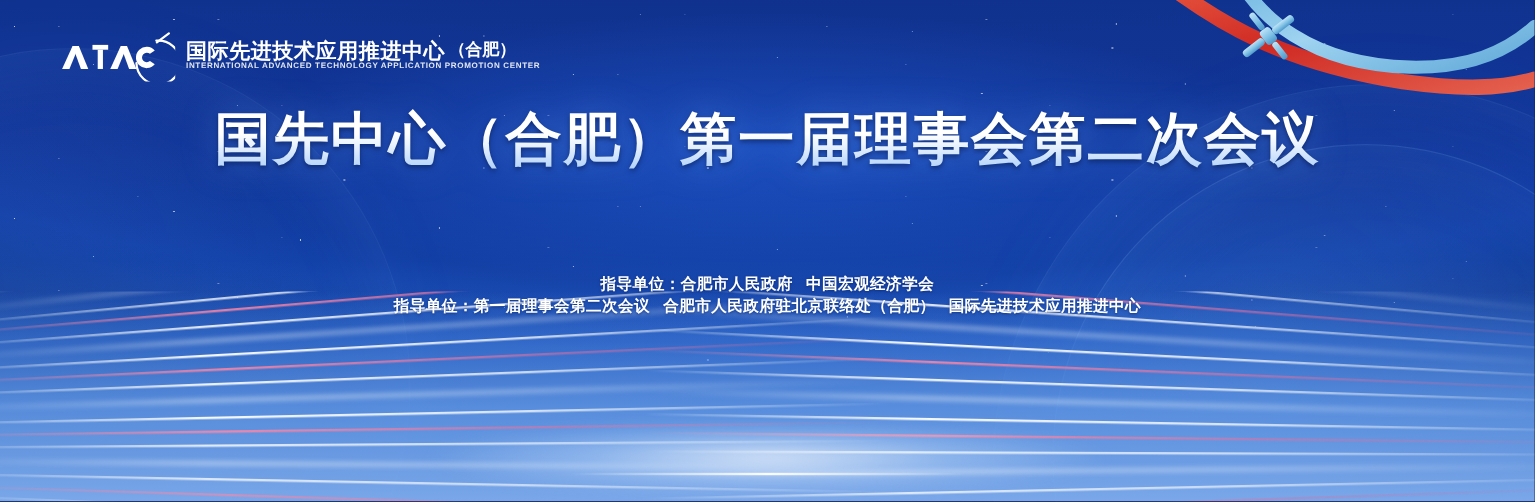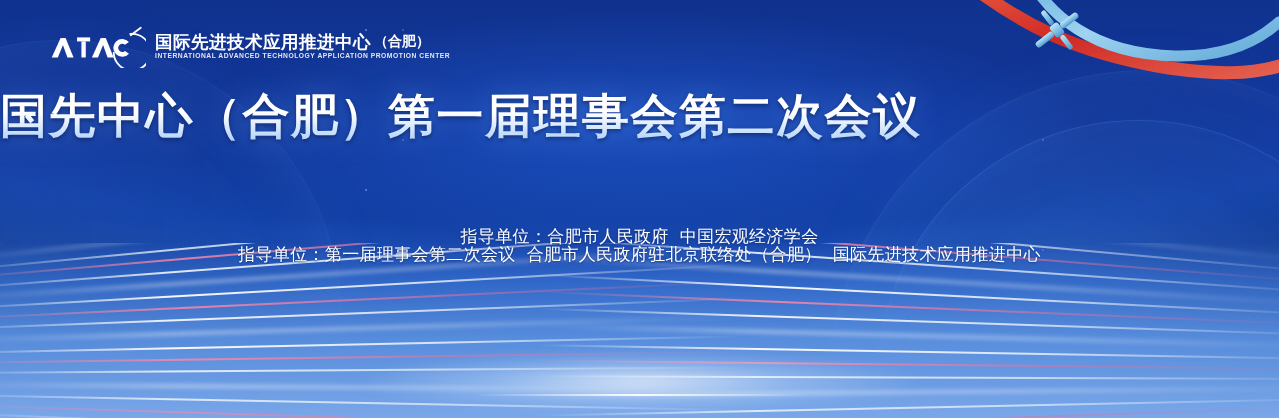--- a/index.html
+++ b/index.html
@@ -135,21 +135,21 @@
   .logo-en {
     color: rgba(255,255,255,.88);
     font-size: 6.6px; font-weight: 700; letter-spacing: .52px;
     line-height: 1; white-space: nowrap;
     transform: scaleX(1.02); transform-origin: left center;
   }
 
   
   .titles {
     position: absolute; left: 0; right: 0; top: 86px;
-    text-align: left; z-index: 7;
+    text-align: center; z-index: 7;
   }
   .title-line {
     font-size: 47px;
     font-weight: 700;
     line-height: 1.27;
     letter-spacing: 1.5px;
     background: linear-gradient(180deg, #ffffff 0%, #ffffff 42%, #eaf3ff 58%, #bcd8fb 85%, #a6c9f6 100%);
     -webkit-background-clip: text;
     background-clip: text;
     color: transparent;
@@ -158,25 +158,26 @@
     white-space: nowrap;
   }
 
   
   .orgs {
     position: absolute; left: 0; right: 0; top: 228px;
     text-align: center; z-index: 7;
   }
   .org-line {
     color: #ffffff;
-    font-size: 17px;
+    font-size: 13px;
     line-height: 18px;
     letter-spacing: .35px;
     text-shadow: 0 1px 2px rgba(5,25,80,.5);
     white-space: nowrap;
+    font-weight: bold;
   }
   .org-line .sep { display:inline-block; width: 11px; }
 
   
   .footer {
     position: absolute; left: 0; right: 0; top: 304px;
     text-align: center; z-index: 7;
   }
   .footer-line {
     color: #ffffff;

